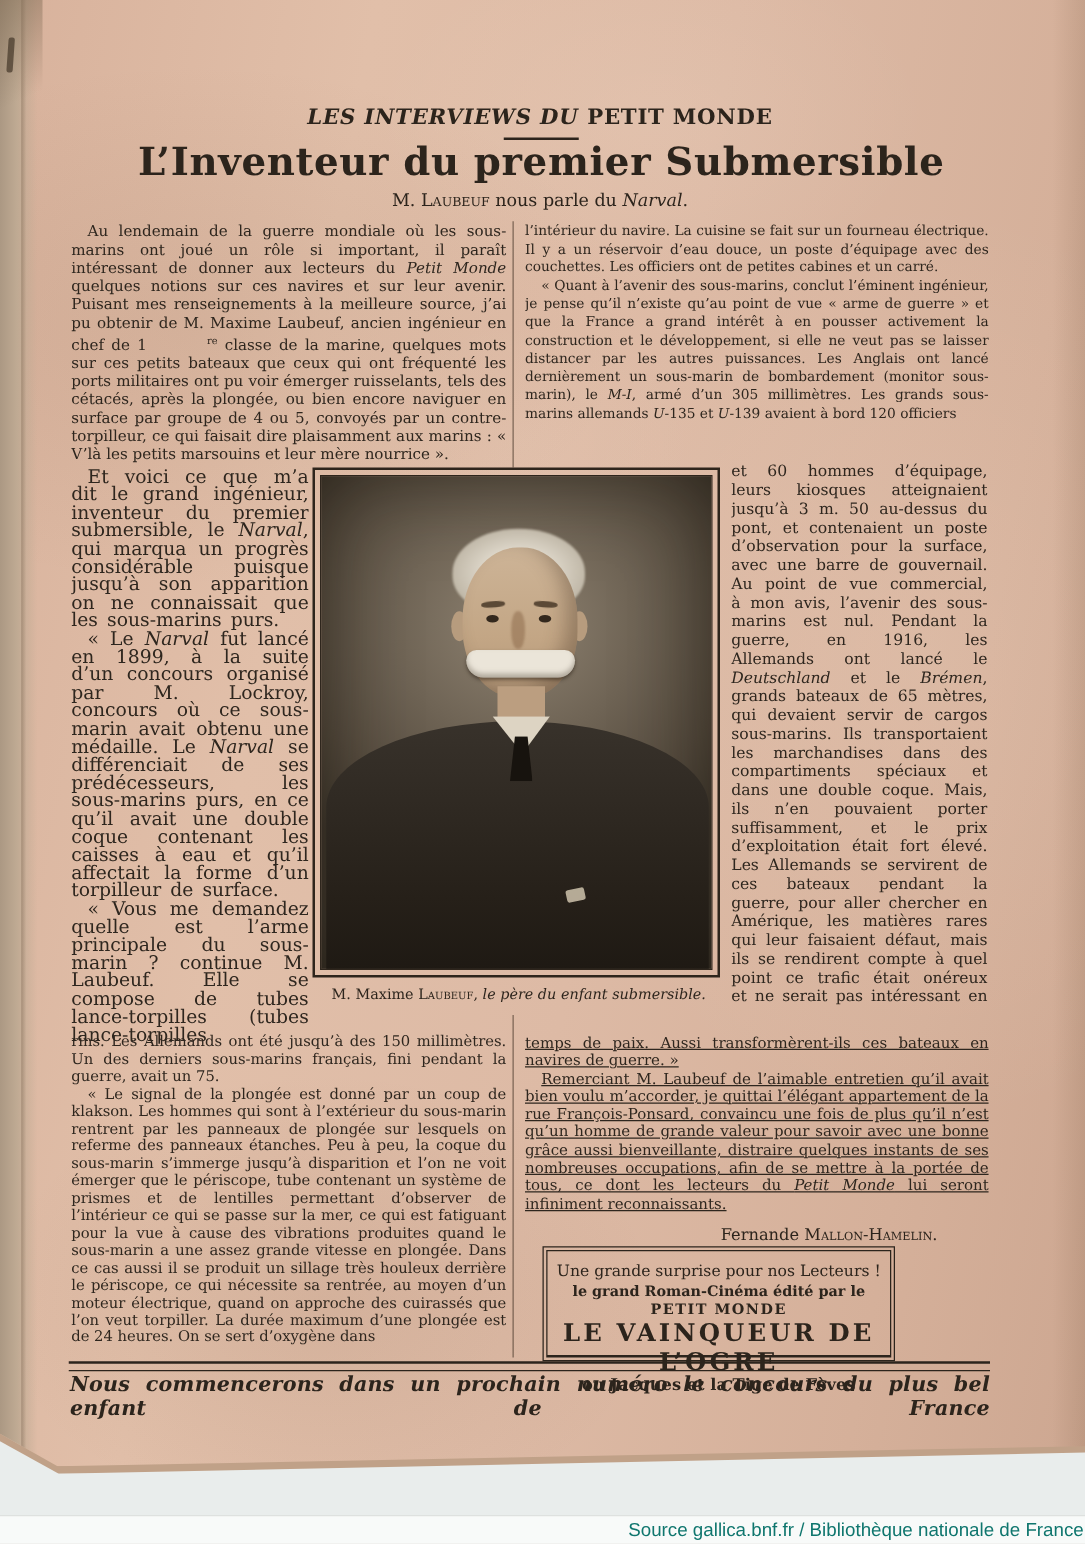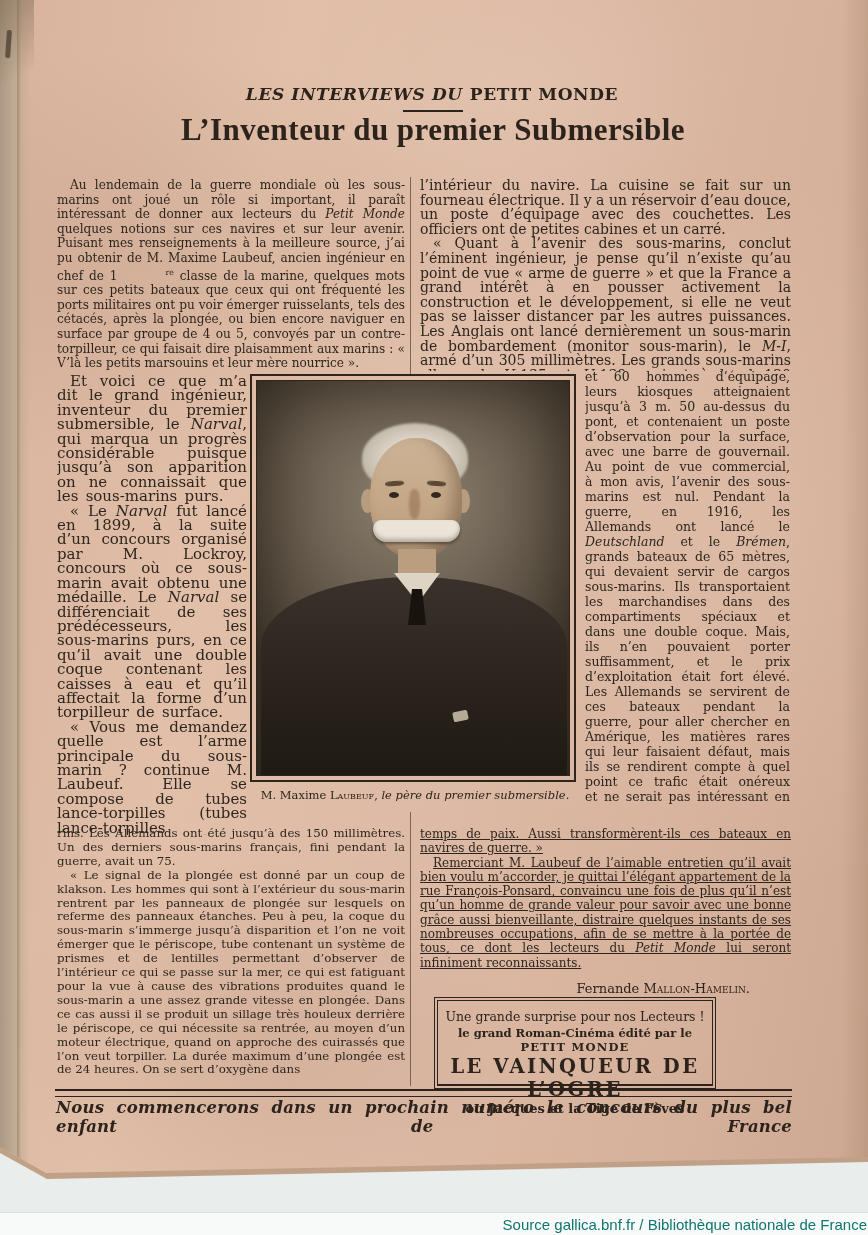--- a/index.html
+++ b/index.html
@@ -28,31 +28,31 @@
     opacity:.75;border-radius:2px;transform:rotate(4deg);}
   .right-shade{position:absolute;right:0;top:0;width:26px;height:1182px;
     background:linear-gradient(270deg,rgba(120,90,65,.18),rgba(120,90,65,0));}
 
   
   .series{position:absolute;left:152px;top:84px;width:560px;text-align:center;
     font-size:17px;font-weight:bold;letter-spacing:.6px;}
   .series .series-it{font-style:italic;margin-right:7px;}
   .series-rule{position:absolute;left:403px;top:110px;width:60px;height:2px;background:#2c241c;}
   .title{position:absolute;left:60px;top:112px;width:746px;margin:0;text-align:center;
-    font-size:31px;font-weight:bold;letter-spacing:.5px;font-family:Liberation Serif, serif;}
+    font-size:31px;font-weight:bold;letter-spacing:.5px;}
   .subtitle{position:absolute;left:152px;top:153px;width:560px;text-align:center;font-size:14px;}
 
   
   .region{position:absolute;text-align:justify;overflow:hidden;color:#2e261e;}
   .region p{margin:0;text-indent:13px;}
   .region.no-first-indent p:first-child{text-indent:0;}
   .lt{left:57px; top:178px;width:348px;height:193px;font-size:12.1px;line-height:14.6px;}
   .ln{left:57px; top:374px;width:190px;height:461px;font-size:15px;line-height:14.4px;word-spacing:2.5px;}
   .lb{left:57px; top:827px;width:348px;height:258px;font-size:11.8px;line-height:13.9px;}
-  .rt{left:420px;top:178px;width:371px;height:193px;font-size:14px;line-height:14.6px;}
+  .rt{left:420px;top:178px;width:371px;height:193px;font-size:11px;line-height:14.6px;}
   .rn{left:585px;top:369px;width:205px;height:461px;font-size:12.5px;line-height:15px;word-spacing:2.5px;}
   .rb{left:420px;top:827px;width:371px;height:152px;font-size:12px;line-height:14.3px;text-decoration:underline;}
   .signature{position:absolute;left:420px;top:981px;width:330px;text-align:right;
     padding-right:40px;font-size:13px;}
   .it{font-style:italic;} .bd{font-weight:bold;} .sc{font-variant:small-caps;}
   .sup{vertical-align:super;font-size:65%;padding-left:48px;}
 
   .vrule{position:absolute;left:410px;width:1px;background:rgba(58,44,30,.6);}
   .vr-top{top:177px;height:197px;}
   .vr-bot{top:812px;height:274px;}
@@ -129,20 +129,23 @@
     <div class="ink-mark"></div>
     <div class="right-shade"></div>
 
     <div class="series">
       <span class="series-it">LES INTERVIEWS DU</span><span class="series-ro">PETIT MONDE</span>
     </div>
     <div class="series-rule"></div>
 
     <h1 class="title">L’Inventeur du premier Submersible</h1>
 
+    <div class="subtitle">
+      <span>M. </span><span class="sc">Laubeuf</span><span> nous parle du </span><span class="it">Narval</span><span>.</span>
+    </div>
 
     <div class="vrule vr-top"></div>
     <div class="vrule vr-bot"></div>
 
     <div class="region lt">
         <p><span>Au lendemain de la guerre mondiale où les sous-marins ont joué un rôle si important, il paraît intéressant de donner aux lecteurs du </span><span class="it">Petit Monde</span><span> quelques notions sur ces navires et sur leur avenir. Puisant mes renseignements à la meilleure source, j’ai pu obtenir de M. Maxime Laubeuf, ancien ingénieur en chef de 1</span><span class="sup">re</span><span> classe de la marine, quelques mots sur ces petits bateaux que ceux qui ont fréquenté les ports militaires ont pu voir émerger ruisselants, tels des cétacés, après la plongée, ou bien encore naviguer en surface par groupe de 4 ou 5, convoyés par un contre-torpilleur, ce qui faisait dire plaisamment aux marins : « V’là les petits marsouins et leur mère nourrice ».</span></p>
       </div>
     <div class="region ln">
         <p><span>Et voici ce que m’a dit le grand ingénieur, inventeur du premier submersible, le </span><span class="it">Narval</span><span>, qui marqua un progrès considérable puisque jusqu’à son apparition on ne connaissait que les sous-marins purs.</span></p>
         <p><span>« Le </span><span class="it">Narval</span><span> fut lancé en 1899, à la suite d’un concours organisé par M. Lockroy, concours où ce sous-marin avait obtenu une médaille. Le </span><span class="it">Narval</span><span> se différenciait de ses prédécesseurs, les sous-marins purs, en ce qu’il avait une double coque contenant les caisses à eau et qu’il affectait la forme d’un torpilleur de surface.</span></p>
@@ -182,21 +185,21 @@
           <div class="p-nose"></div>
           <div class="p-neck"></div>
           <div class="p-suit"></div>
           <div class="p-collar"></div>
           <div class="p-tie"></div>
           <div class="p-moustache"></div>
           <div class="p-hank"></div>
         </div>
       </div>
     </div>
-    <div class="caption"><span>M. Maxime </span><span class="sc">Laubeuf</span><span>, </span><span class="it">le père du premier submersible.</span></div>
+    <div class="caption"><span>M. Maxime </span><span class="sc">Laubeuf</span><span>, </span><span class="it">le père du enfant submersible.</span></div>
 
     <div class="promo">
       <div class="promo-l1">Une grande surprise pour nos Lecteurs !</div>
       <div class="promo-l3"><span>le grand Roman-Cinéma édité par le </span><span class="bd">PETIT MONDE</span></div>
       <div class="promo-l4">LE VAINQUEUR DE L’OGRE</div>
       <div class="promo-l5">ou Jacques et la Tige de Fèves</div>
     </div>
 
     <div class="dbl-rule"></div>
     <div class="banner">Nous commencerons dans un prochain numéro le concours du plus bel enfant de France</div>

